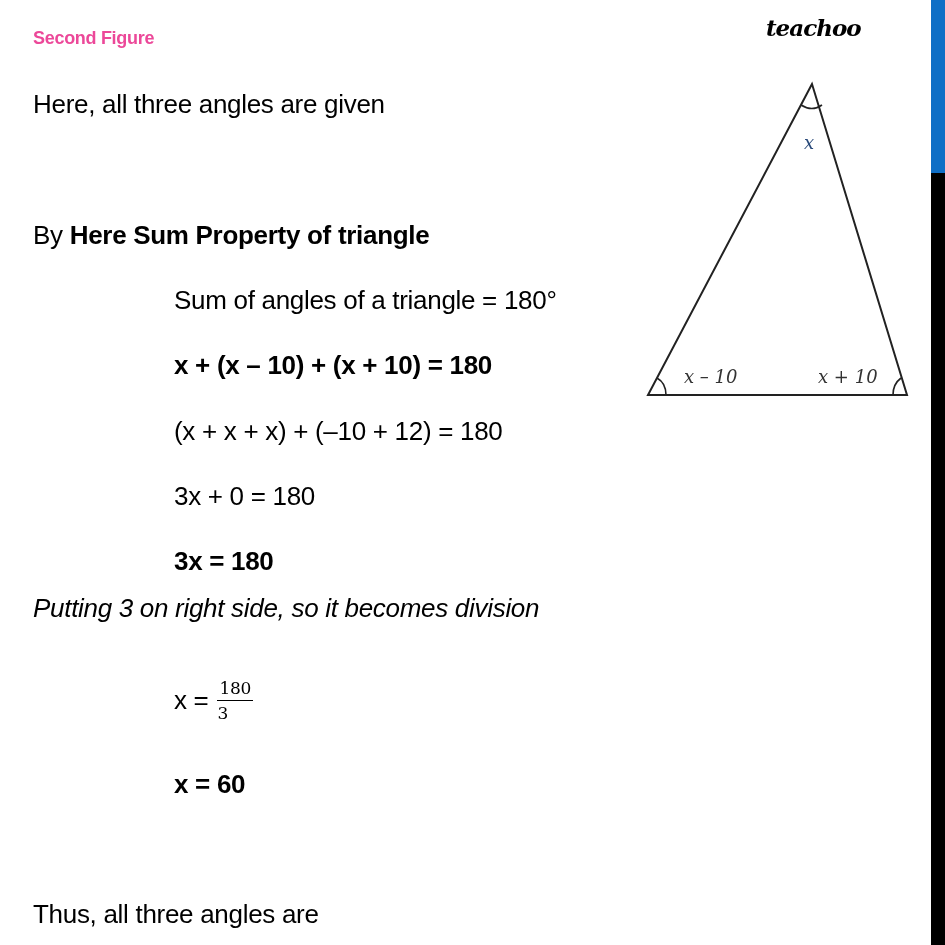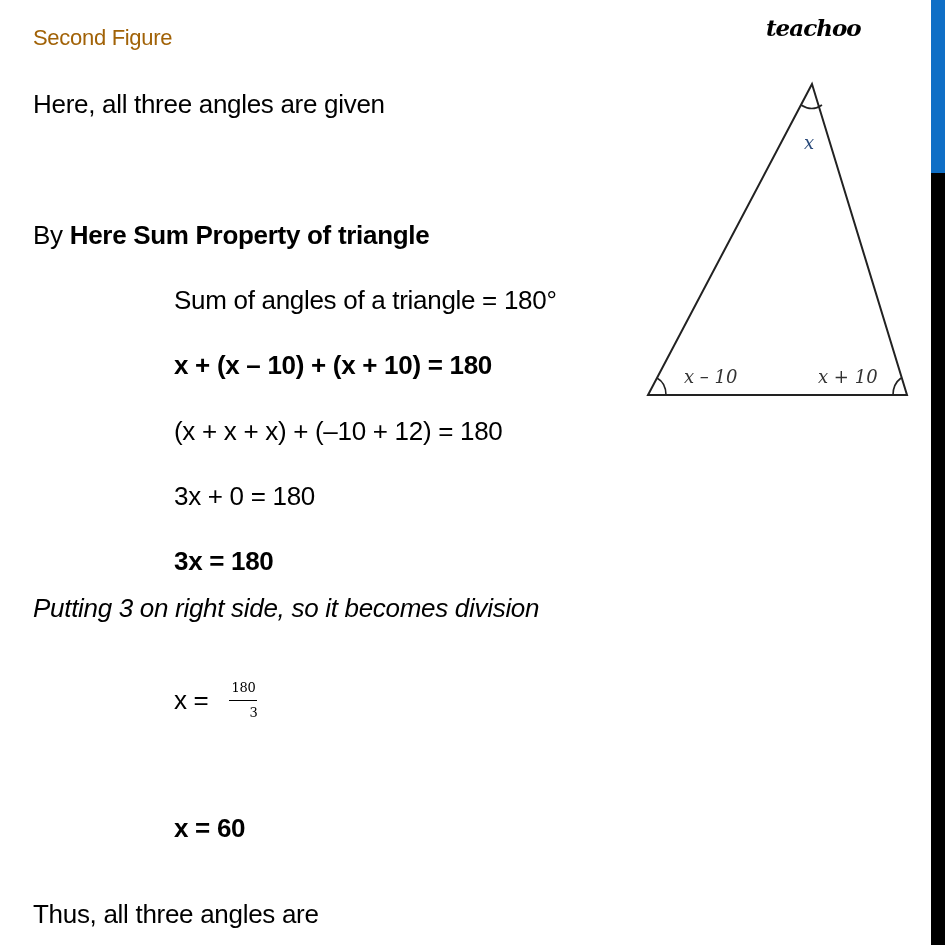--- a/index.html
+++ b/index.html
@@ -16,23 +16,23 @@
       color: #000000;
     }
     .line {
       position: absolute;
       white-space: nowrap;
       font-size: 26px;
       line-height: 32px;
       letter-spacing: -0.3px;
     }
     .title {
-      color: #a16207;
-      font-weight: normal;
-      font-size: 22px;
+      color: #ec4899;
+      font-weight: bold;
+      font-size: 18px;
     }
     .bold { font-weight: bold; }
     .italic { font-style: italic; }
     .indent { left: 174px; }
     .logo {
       position: absolute;
       left: 766px;
       top: 14px;
       font-family: "DejaVu Serif", "Liberation Serif", serif;
       font-weight: bold;
@@ -53,25 +53,25 @@
       position: absolute;
       left: 931px;
       top: 173px;
       width: 14px;
       height: 772px;
       background: #000000;
     }
     .frac {
       display: inline-block;
       vertical-align: middle;
-      text-align: right;
+      text-align: left;
       font-family: "DejaVu Serif", "Liberation Serif", serif;
-      font-size: 13px;
+      font-size: 17px;
       line-height: 20px;
-      margin-left: 14px;
+      margin-left: 2px;
       position: relative;
       top: -2px;
     }
     .frac .num {
       display: block;
       border-bottom: 1.5px solid #000;
       padding: 0 2px 2px 2px;
     }
     .frac .den {
       display: block;
@@ -110,21 +110,21 @@
 <div class="line indent" style="top:284px;">Sum of angles of a triangle = 180°</div>
 <div class="line indent bold" style="top:349px;">x + (x – 10) + (x + 10) = 180</div>
 <div class="line indent" style="top:415px;">(x + x + x) + (–10 + 12) = 180</div>
 <div class="line indent" style="top:480px;">3x + 0 = 180</div>
 <div class="line indent bold" style="top:545px;">3x = 180</div>
 
 <div class="line italic" style="left:33px; top:592px;">Putting 3 on right side, so it becomes division</div>
 
 <div class="line indent" style="top:680px; line-height:40px;"><span>x = </span><span class="frac"><span class="num">180</span><span class="den">3</span></span></div>
 
-<div class="line indent bold" style="top:768px;margin-top:44px;">x = 60</div>
+<div class="line indent bold" style="top:768px;">x = 60</div>
 
 <div class="line" style="left:33px; top:898px;">Thus, all three angles are</div>
 
 <svg class="figure" width="945" height="945">
   <polygon points="812,84 648,395 907,395" fill="none" stroke="#222222" stroke-width="2" stroke-linejoin="miter"></polygon>
 
   <path d="M 801,105 Q 812,112 822,105" fill="none" stroke="#222222" stroke-width="1.6"></path>
 
   <path d="M 657,378 Q 666,383 666,395" fill="none" stroke="#222222" stroke-width="1.6"></path>
 

